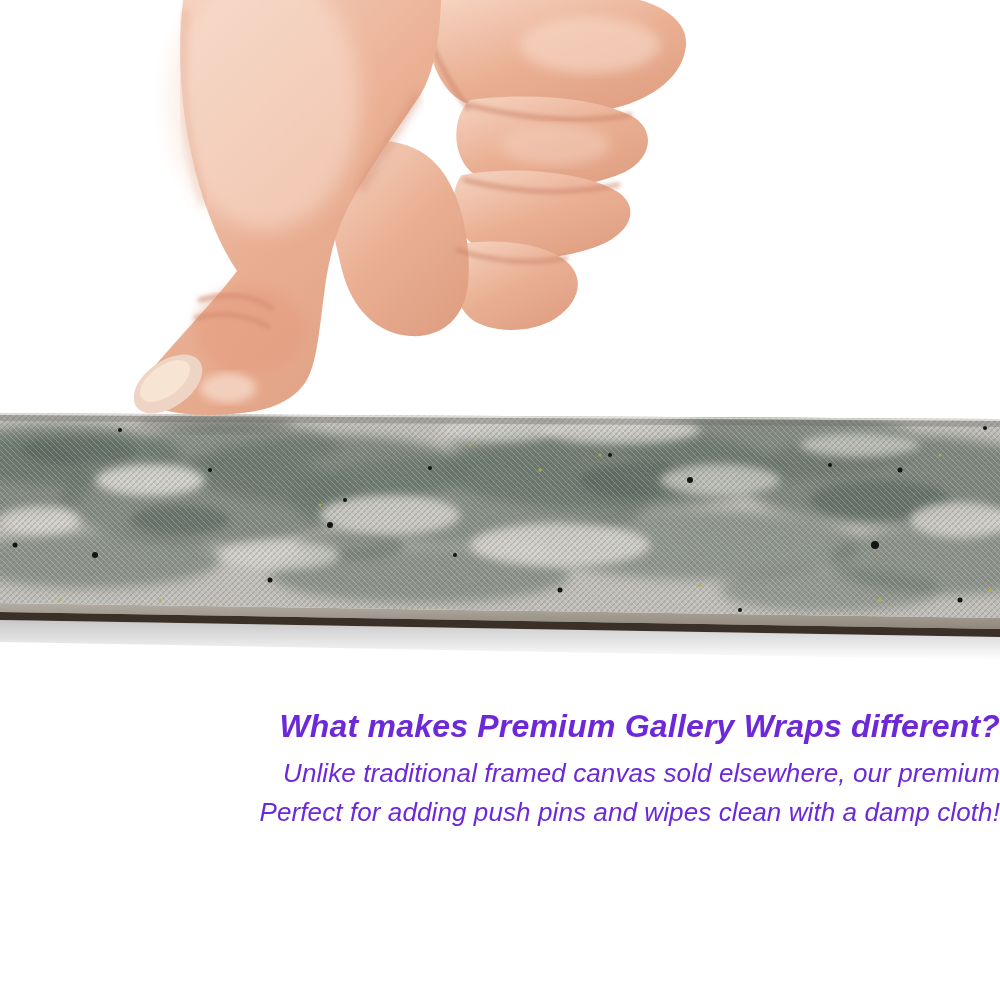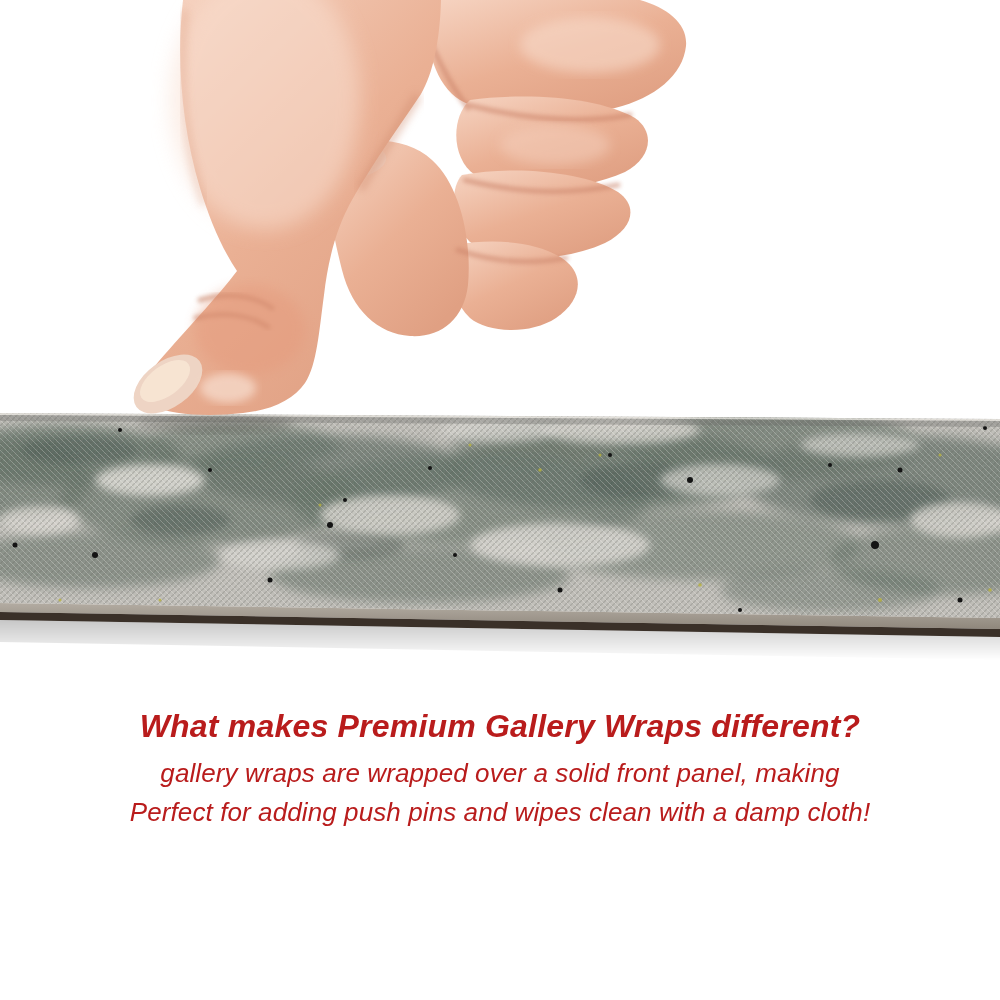--- a/index.html
+++ b/index.html
@@ -2,22 +2,22 @@
 <html><head>
 <meta charset="utf-8">
 <style>
   html,body{margin:0;padding:0;background:#fff;}
   .stage{
     position:relative;width:1000px;height:1000px;background:#ffffff;overflow:hidden;
     font-family:"Liberation Sans","DejaVu Sans",sans-serif;
   }
   .scene{position:absolute;left:0;top:0;width:1000px;height:1000px;display:block;}
   .copy{
-    position:absolute;left:0;right:0;top:704px;text-align:center;
-    color:#b91c1c;font-style:italic;
+    position:absolute;left:0;right:0;top:704px;text-align:right;
+    color:#6d28d9;font-style:italic;
   }
   .heading{
     font-size:32px;font-weight:600;line-height:44px;letter-spacing:.2px;margin:0 auto 6px auto;
   }
   .line{
     font-size:26px;font-weight:400;line-height:38.5px;letter-spacing:.1px;
   }
 </style>
 </head>
 <body>
@@ -205,16 +205,16 @@
         <ellipse cx="168" cy="384" rx="39" ry="23" fill="#eed4c4" transform="rotate(-36 168 384)"></ellipse>
         <ellipse cx="165" cy="381" rx="29" ry="15" fill="#f7e6d4" opacity=".9" transform="rotate(-36 165 381)"></ellipse>
 
         <ellipse cx="228" cy="388" rx="28" ry="15" fill="#f6d9c9" opacity=".8" filter="url(#b4)"></ellipse>
       </g>
     </g>
   </svg>
 
   <div class="copy">
     <div class="heading">What makes Premium Gallery Wraps different?</div>
-    <div class="line">gallery wraps are wrapped over a solid front panel, making</div>
+    <div class="line">Unlike traditional framed canvas sold elsewhere, our premium</div>
     <div class="line">Perfect for adding push pins and wipes clean with a damp cloth!</div>
   </div>
 </div>
 
 </body></html>

